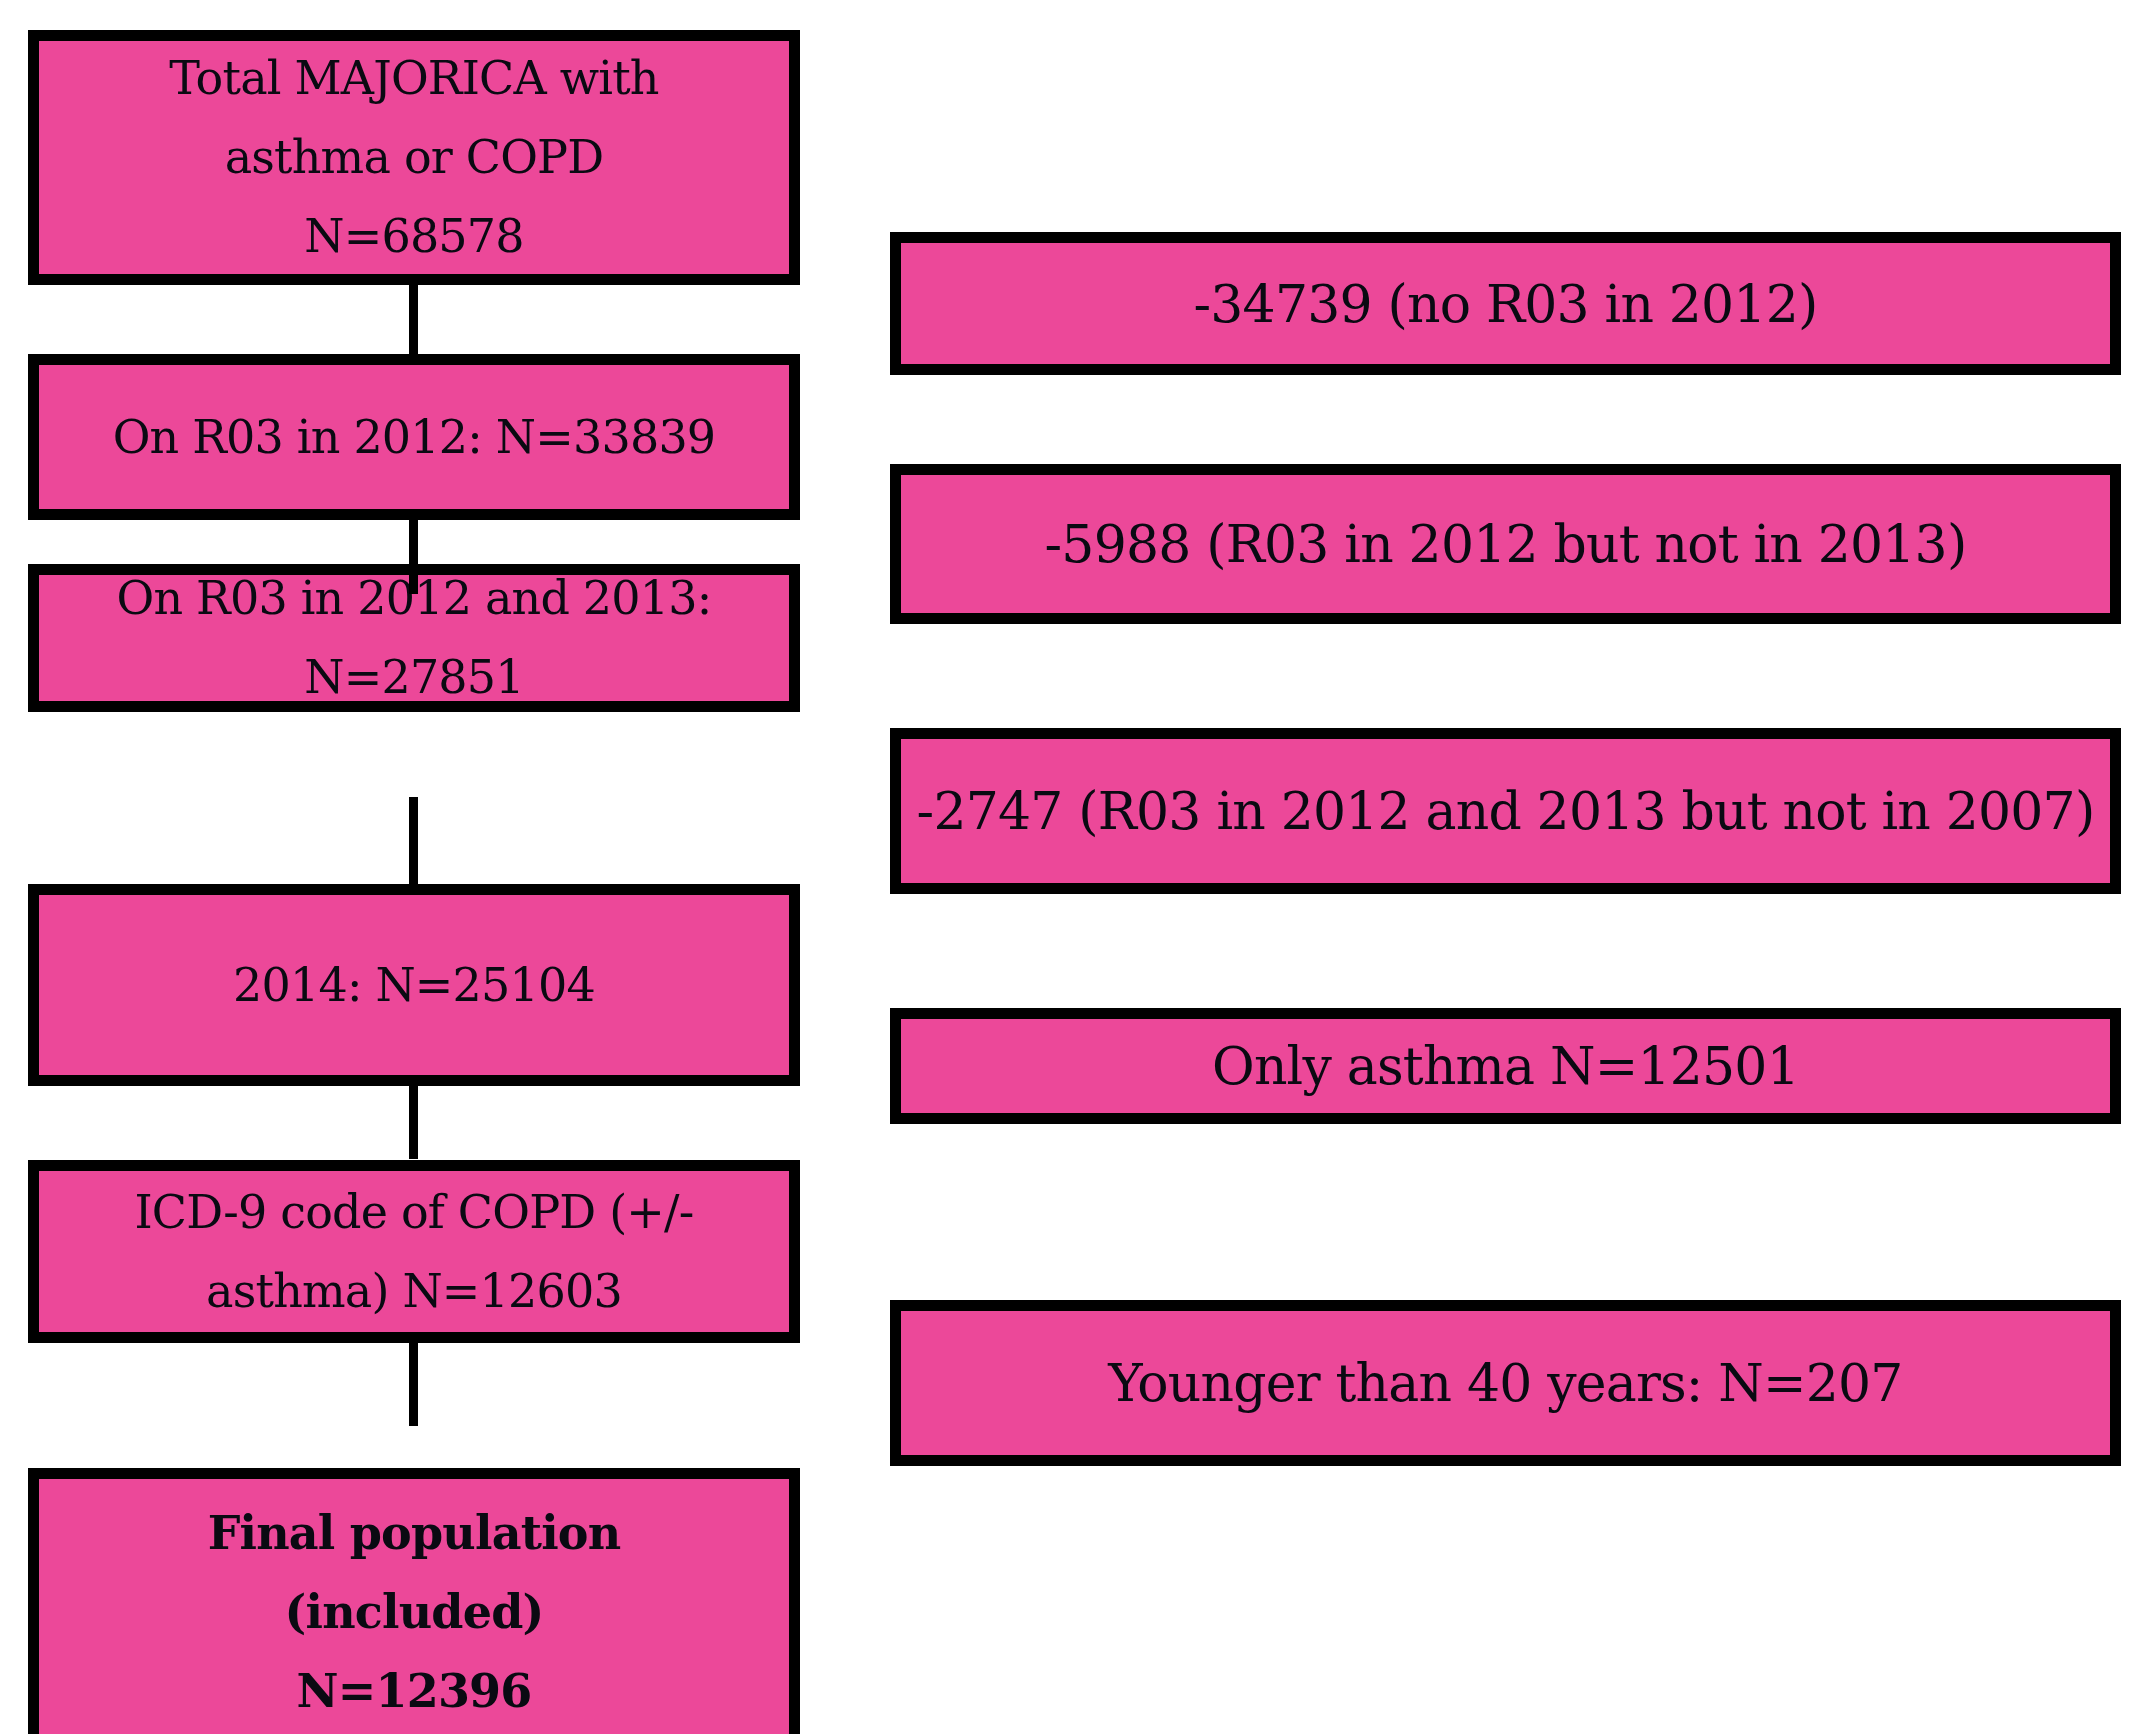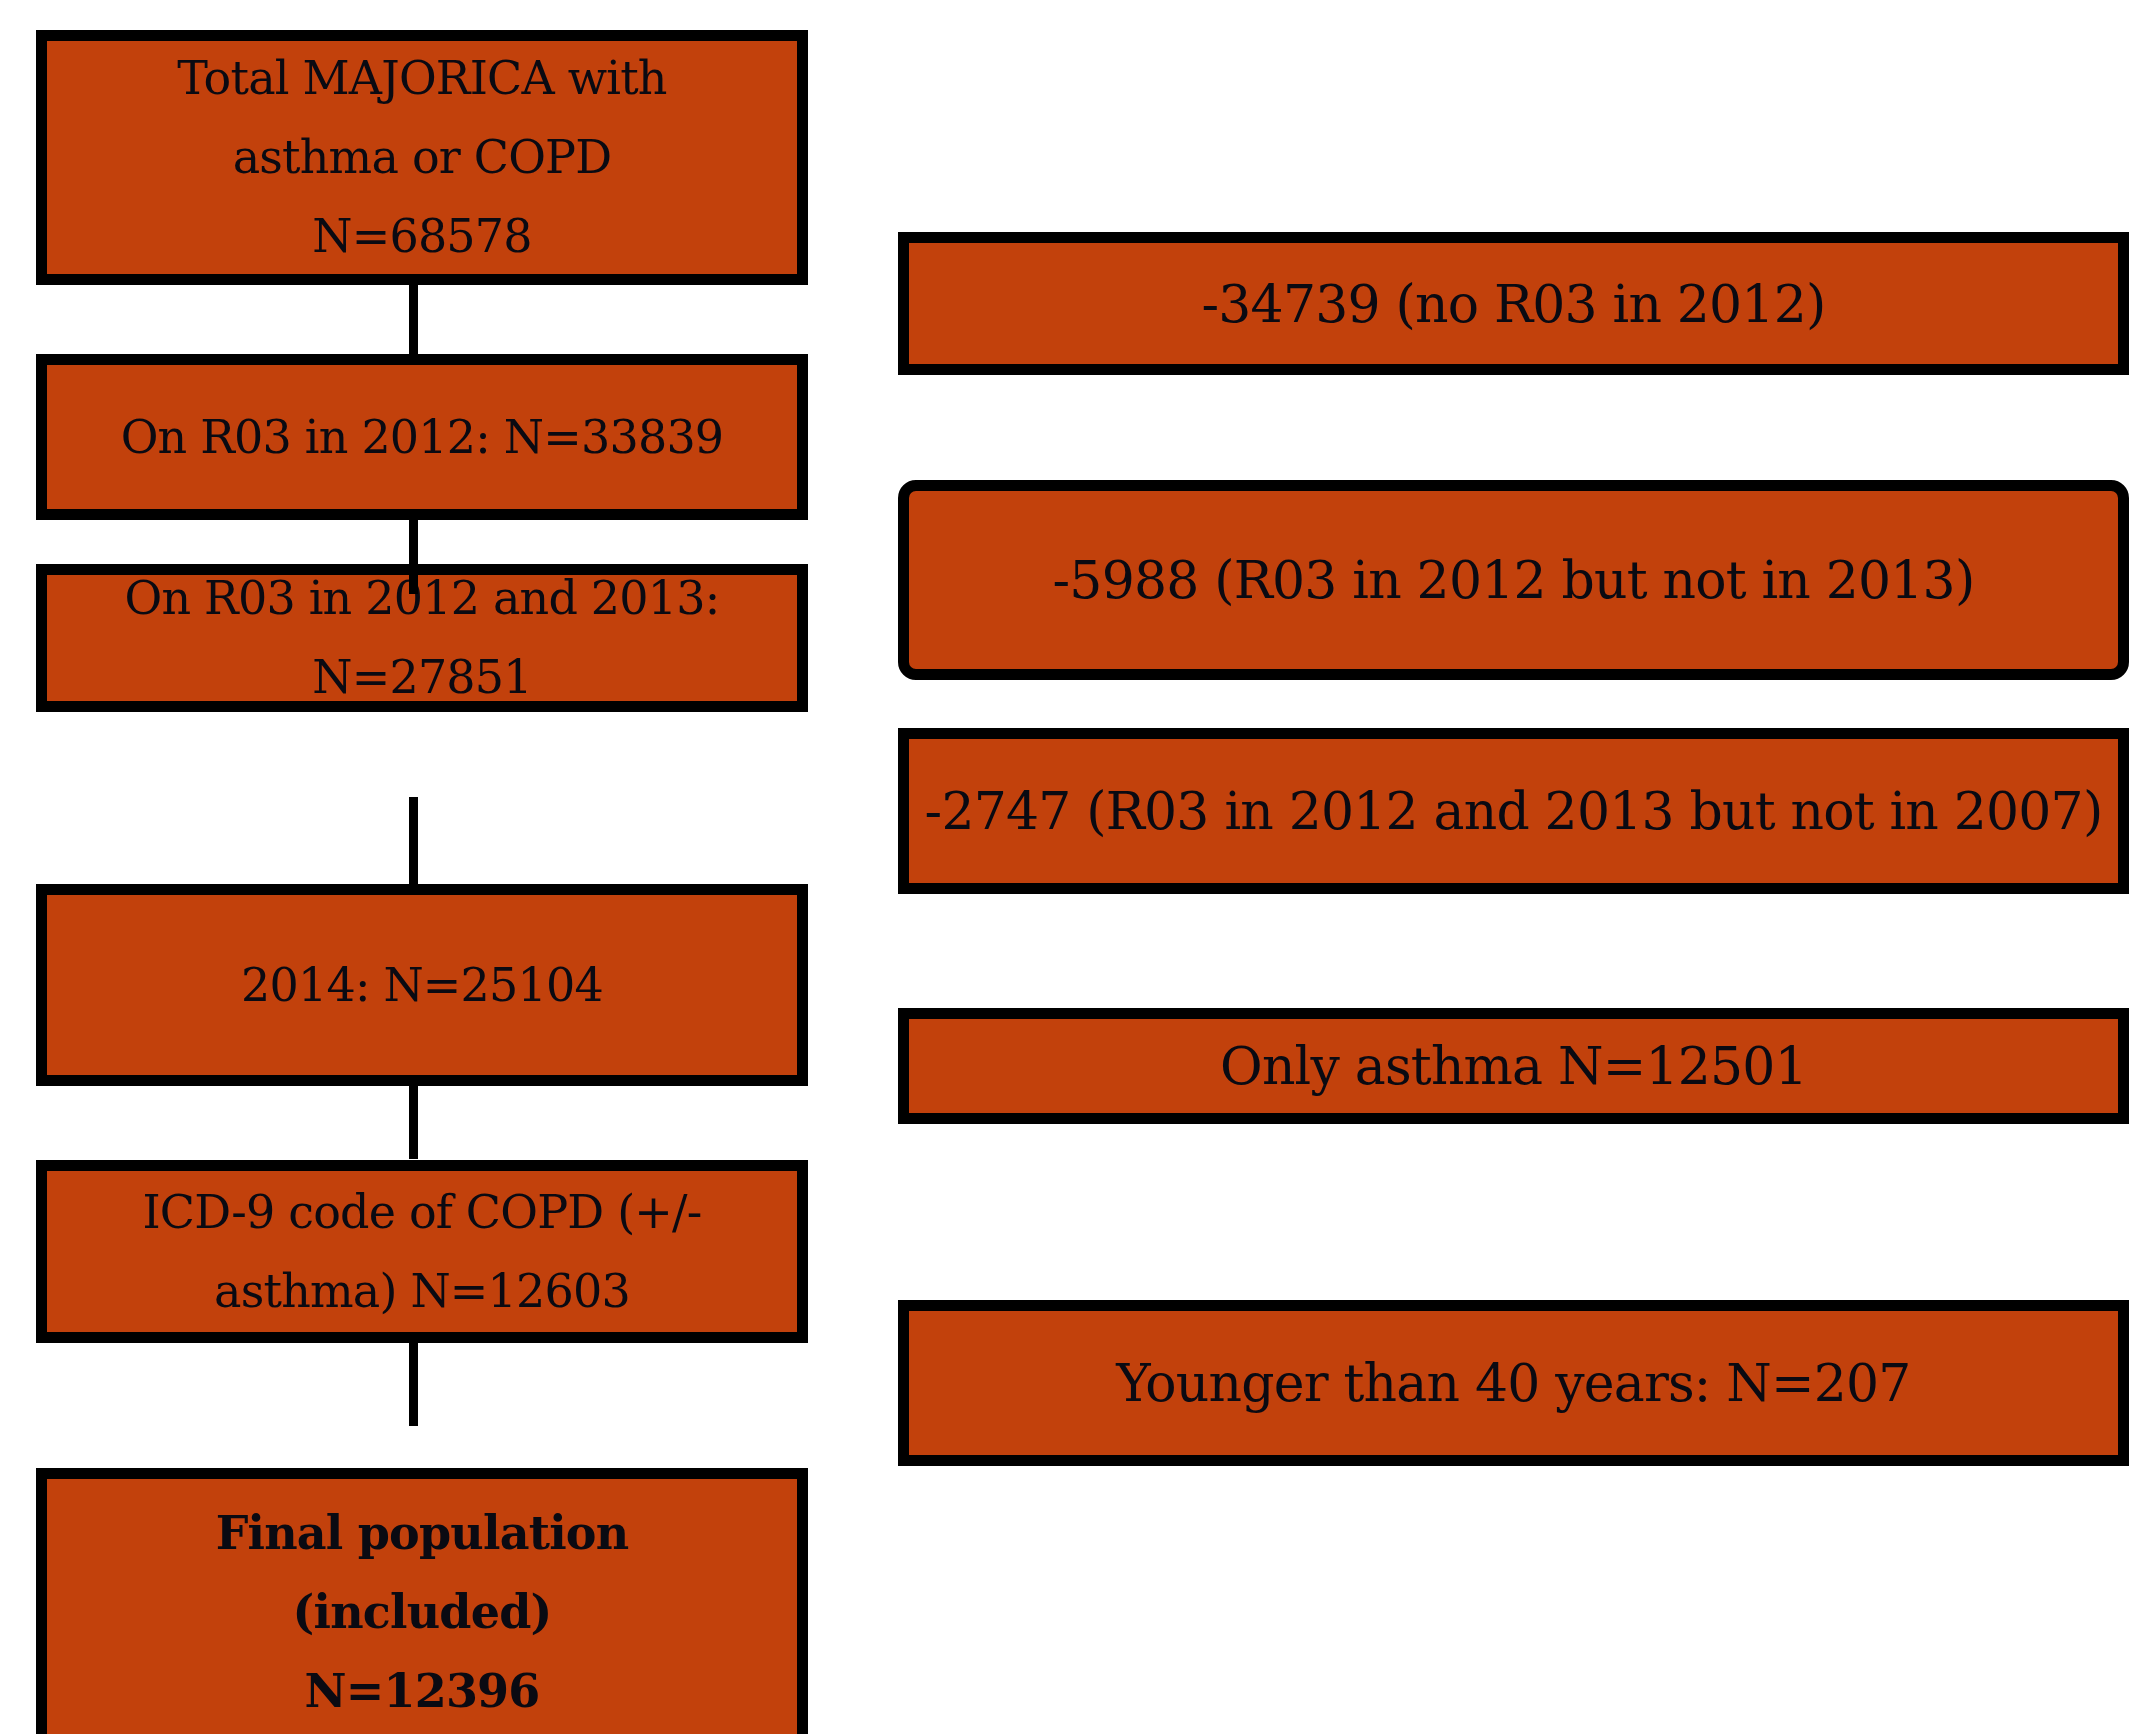--- a/index.html
+++ b/index.html
@@ -12,27 +12,26 @@
     width: 2150px;
     height: 1735px;
     background: #ffffff;
     font-family: "DejaVu Serif", "Liberation Serif", serif;
     color: #0a0a12;
   }
   .box {
     position: absolute;
     box-sizing: border-box;
     border: 11px solid #000000;
-    background: #c2410c;
+    background: #ec4899;
     display: flex;
     flex-direction: column;
     justify-content: center;
     align-items: center;
     text-align: center;
-    margin-left: 8px;
   }
   .box .line {
     display: block;
     white-space: nowrap;
   }
   .left-col {
     left: 28px;
     width: 772px;
     font-size: 46px;
     line-height: 79px;
@@ -93,21 +92,21 @@
   <div class="connector" style="top:284px;height:70px;"></div>
   <div class="connector" style="top:520px;height:74px;"></div>
   <div class="connector" style="top:797px;height:87px;"></div>
   <div class="connector" style="top:1085px;height:74px;"></div>
   <div class="connector" style="top:1343px;height:83px;"></div>
 
   <div class="box right-col" style="top:232px;height:143px;">
     <span class="line">-34739 (no R03 in 2012)</span>
   </div>
 
-  <div class="box right-col" style="top:480px;height:200px;border-radius:18px;">
+  <div class="box right-col" style="top:464px;height:160px;">
     <span class="line">-5988 (R03 in 2012 but not in 2013)</span>
   </div>
 
   <div class="box right-col" style="top:728px;height:166px;">
     <span class="line">-2747 (R03 in 2012 and 2013 but not in 2007)</span>
   </div>
 
   <div class="box right-col" style="top:1008px;height:116px;">
     <span class="line">Only asthma N=12501</span>
   </div>

